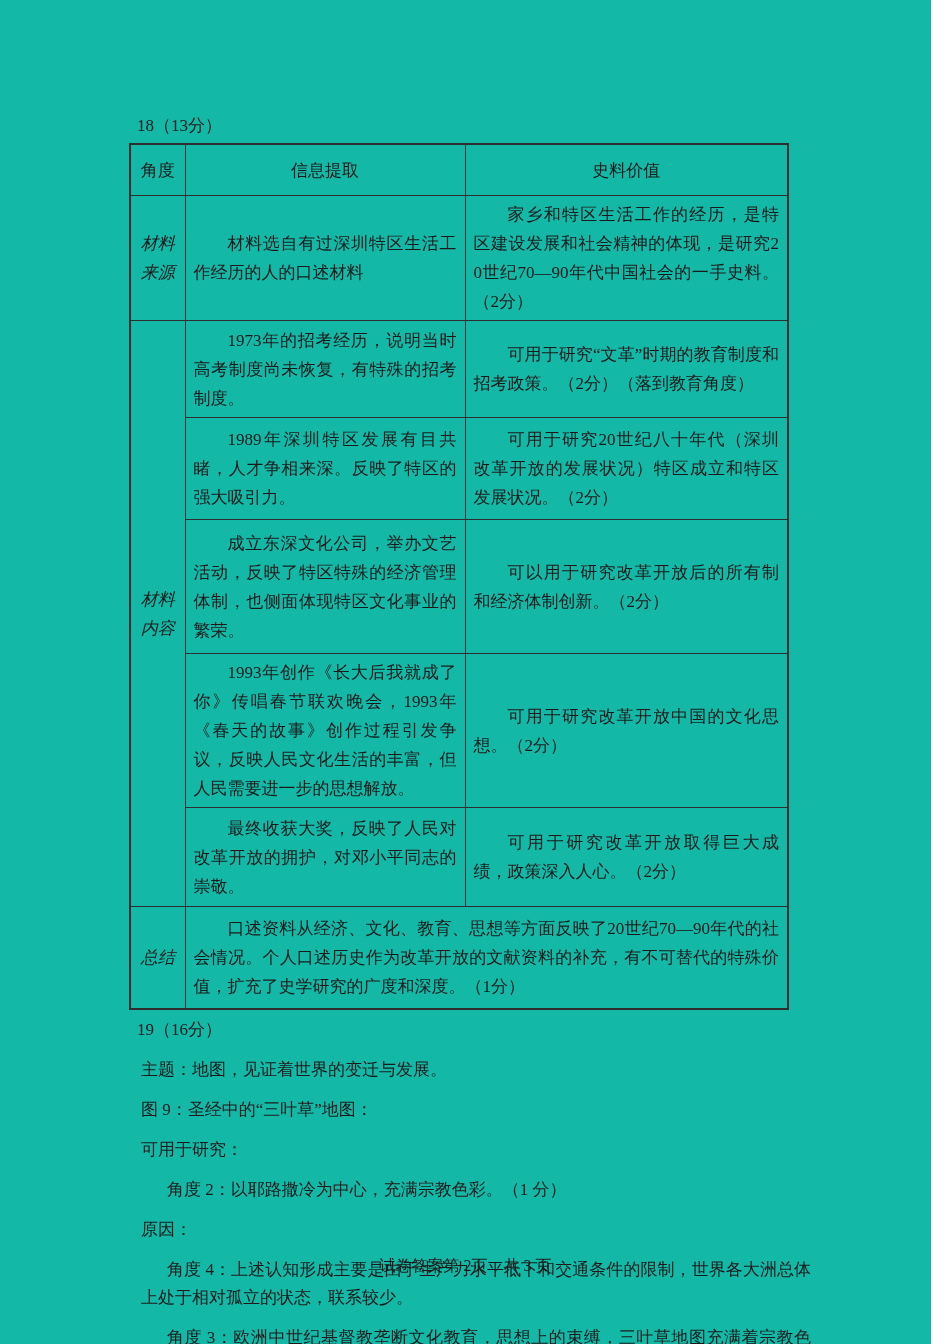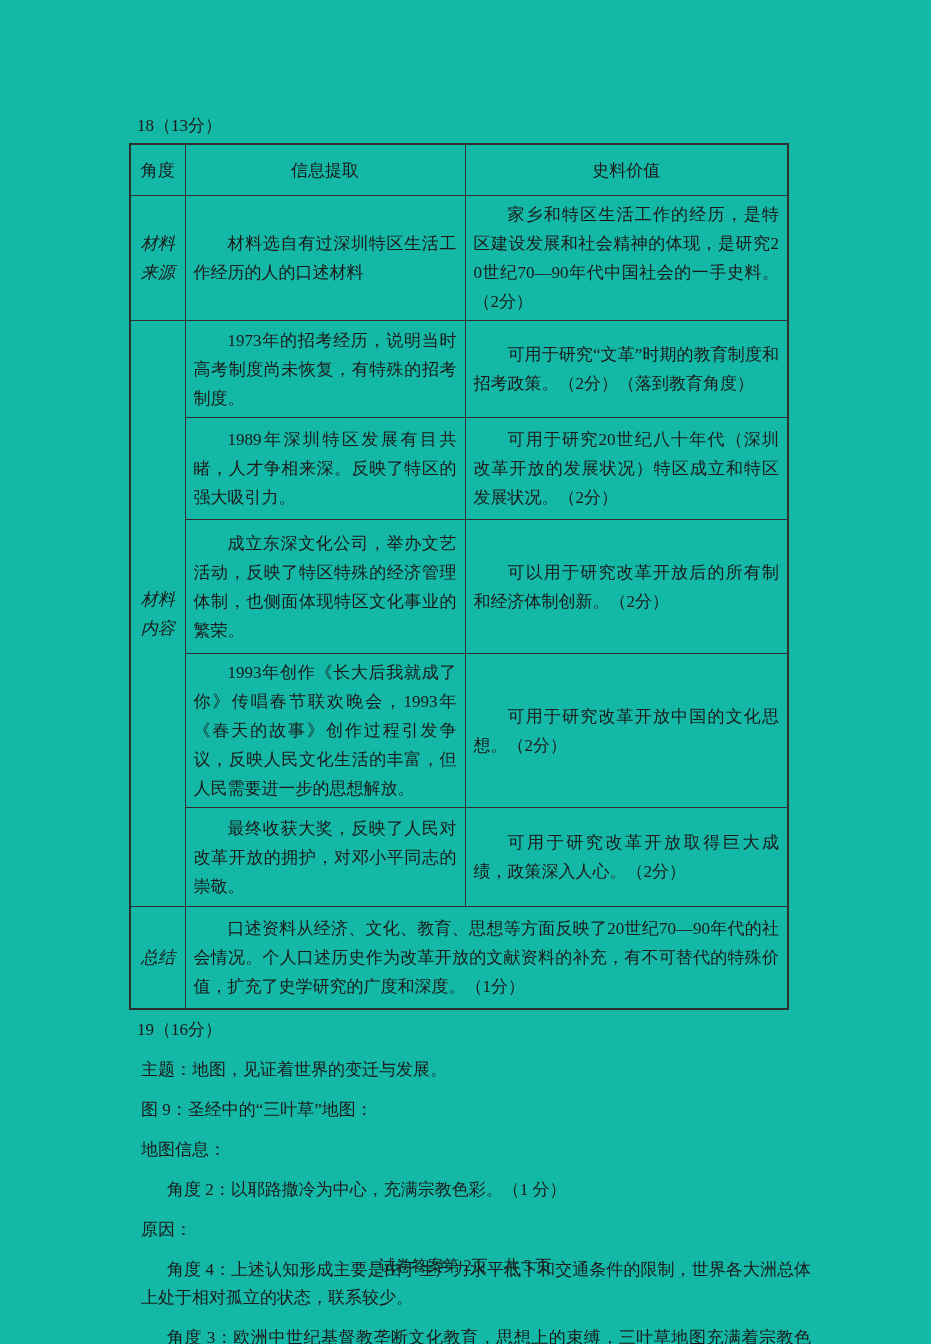--- a/index.html
+++ b/index.html
@@ -131,21 +131,21 @@
           <td class="label-cell">总结</td>
           <td class="summary-cell" colspan="2">口述资料从经济、文化、教育、思想等方面反映了20世纪70—90年代的社会情况。个人口述历史作为改革开放的文献资料的补充，有不可替代的特殊价值，扩充了史学研究的广度和深度。（1分）</td>
         </tr>
       </tbody>
     </table>
 
     <div class="sec19">
       <p class="sec19-heading">19（16分）</p>
       <p class="line">主题：地图，见证着世界的变迁与发展。</p>
       <p class="line">图 9：圣经中的“三叶草”地图：</p>
-      <p class="line">地图信息：</p>
+      <p class="line">可用于研究：</p>
       <p class="line indent">角度 2：以耶路撒冷为中心，充满宗教色彩。（1 分）</p>
       <p class="line">原因：</p>
       <p class="line indent">角度 4：上述认知形成主要是由于生产力水平低下和交通条件的限制，世界各大洲总体上处于相对孤立的状态，联系较少。</p>
       <p class="line indent">角度 3：欧洲中世纪基督教垄断文化教育，思想上的束缚，三叶草地图充满着宗教色彩。</p>
       <p class="line indent">（任意两条 4 分）</p>
     </div>
 
   </div>
 
   <div class="footer">试卷答案第 2页，共 3 页</div>

